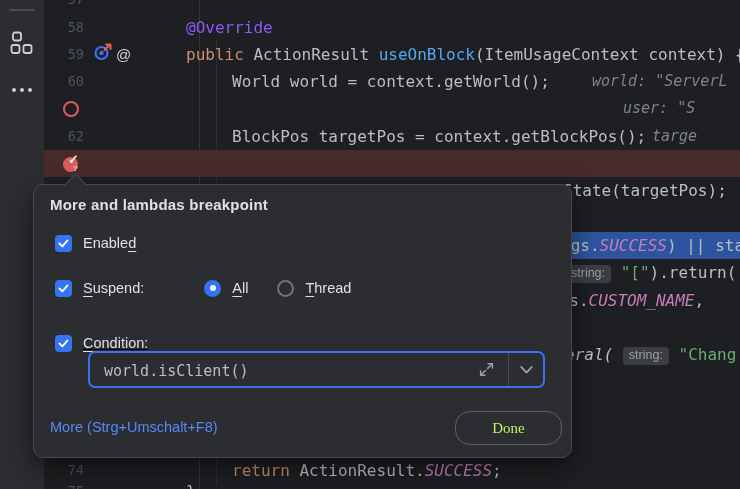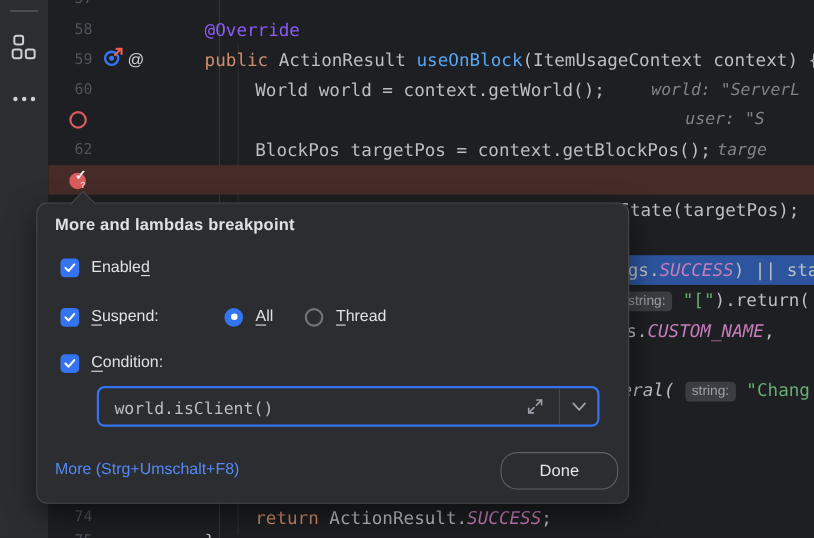--- a/index.html
+++ b/index.html
@@ -42,42 +42,42 @@
   .at-glyph{color:#cfd2d8;font-size:15px;line-height:1;}
 
   
   .dialog{position:absolute;left:33px;top:184px;width:539px;height:274px;background:#2b2d30;
     border:1px solid #46484b;border-radius:10px;box-sizing:border-box;z-index:20;
     box-shadow:0 10px 26px rgba(0,0,0,.5);}
   .caret{position:absolute;left:33px;top:-8.5px;width:16px;height:16px;background:#2b2d30;
     border-top:1px solid #46484b;border-left:1px solid #46484b;transform:rotate(45deg);}
   .dlg-title{position:absolute;left:16px;top:11px;color:#dfe1e5;font-size:15px;font-weight:bold;letter-spacing:.2px;}
   .dlg-row{position:absolute;left:21px;height:20px;display:flex;align-items:center;}
-  .row-enabled{top:48px;} .row-suspend{top:93px;} .row-condition{top:135px;}
+  .row-enabled{top:48px;} .row-suspend{top:93px;} .row-condition{top:148px;text-decoration:underline;}
   .checkbox{width:17px;height:17px;background:#3574f0;border-radius:4px;display:flex;
     align-items:center;justify-content:center;flex:0 0 auto;}
   .lbl{color:#dfe1e5;font-size:14.5px;margin-left:11px;}
   .mn{text-decoration:underline;text-underline-offset:2.5px;}
   .radio{width:17px;height:17px;border-radius:50%;box-sizing:border-box;flex:0 0 auto;}
   .radio.sel{background:#3574f0;position:relative;}
   .radio.sel::after{content:"";position:absolute;left:5.5px;top:5.5px;width:6px;height:6px;border-radius:50%;background:#fff;}
   .radio.unsel{border:2px solid #6f737a;}
   .gap-all{margin-left:60px;} .gap-thread{margin-left:29px;}
   .cond-input{position:absolute;left:54px;top:166px;width:457px;height:37px;box-sizing:border-box;
     border:2px solid #3574f0;border-radius:7px;background:#2b2d30;}
   .cond-input input{position:absolute;left:12px;top:0;height:100%;width:340px;background:transparent;
     border:none;outline:none;color:#bcbec4;font-family:"DejaVu Sans Mono", monospace;font-size:15px;}
   .exp{position:absolute;right:48px;top:8px;width:17px;height:17px;cursor:pointer;}
   .vdiv{position:absolute;right:34px;top:0;width:1px;height:100%;background:#474a51;}
   .chev{position:absolute;right:8px;top:10px;width:17px;height:14px;cursor:pointer;}
   .more-link{position:absolute;left:16px;top:234px;color:#548af7;font-size:14.5px;cursor:pointer;}
   .done-btn{position:absolute;left:421px;top:226px;width:107px;height:34px;box-sizing:border-box;
-    border:1px solid #5e6167;border-radius:15px;background:transparent;color:#e5e5e5;
+    border:1px solid #5e6167;border-radius:15px;background:transparent;color:#bef264;
     font-size:15px;display:flex;align-items:center;justify-content:center;cursor:pointer;
-    font-family:Liberation Sans, sans-serif;}
+    font-family:Liberation Serif, serif;}
 </style>
 </head>
 <body>
 
 <div class="screen">
 
   <div class="toolbar">
     <div class="tb-divider"></div>
     <div class="tb-icon tb-structure">
       <svg width="24" height="25" viewBox="0 0 24 25">

